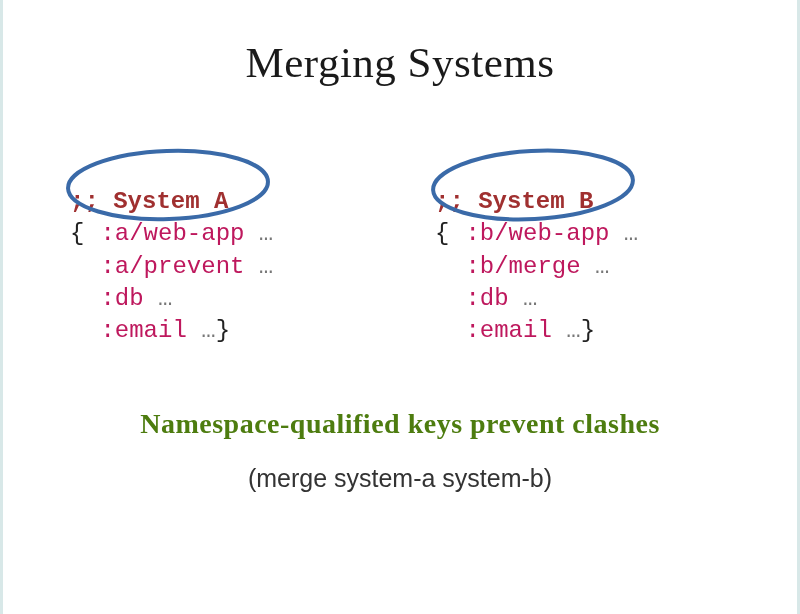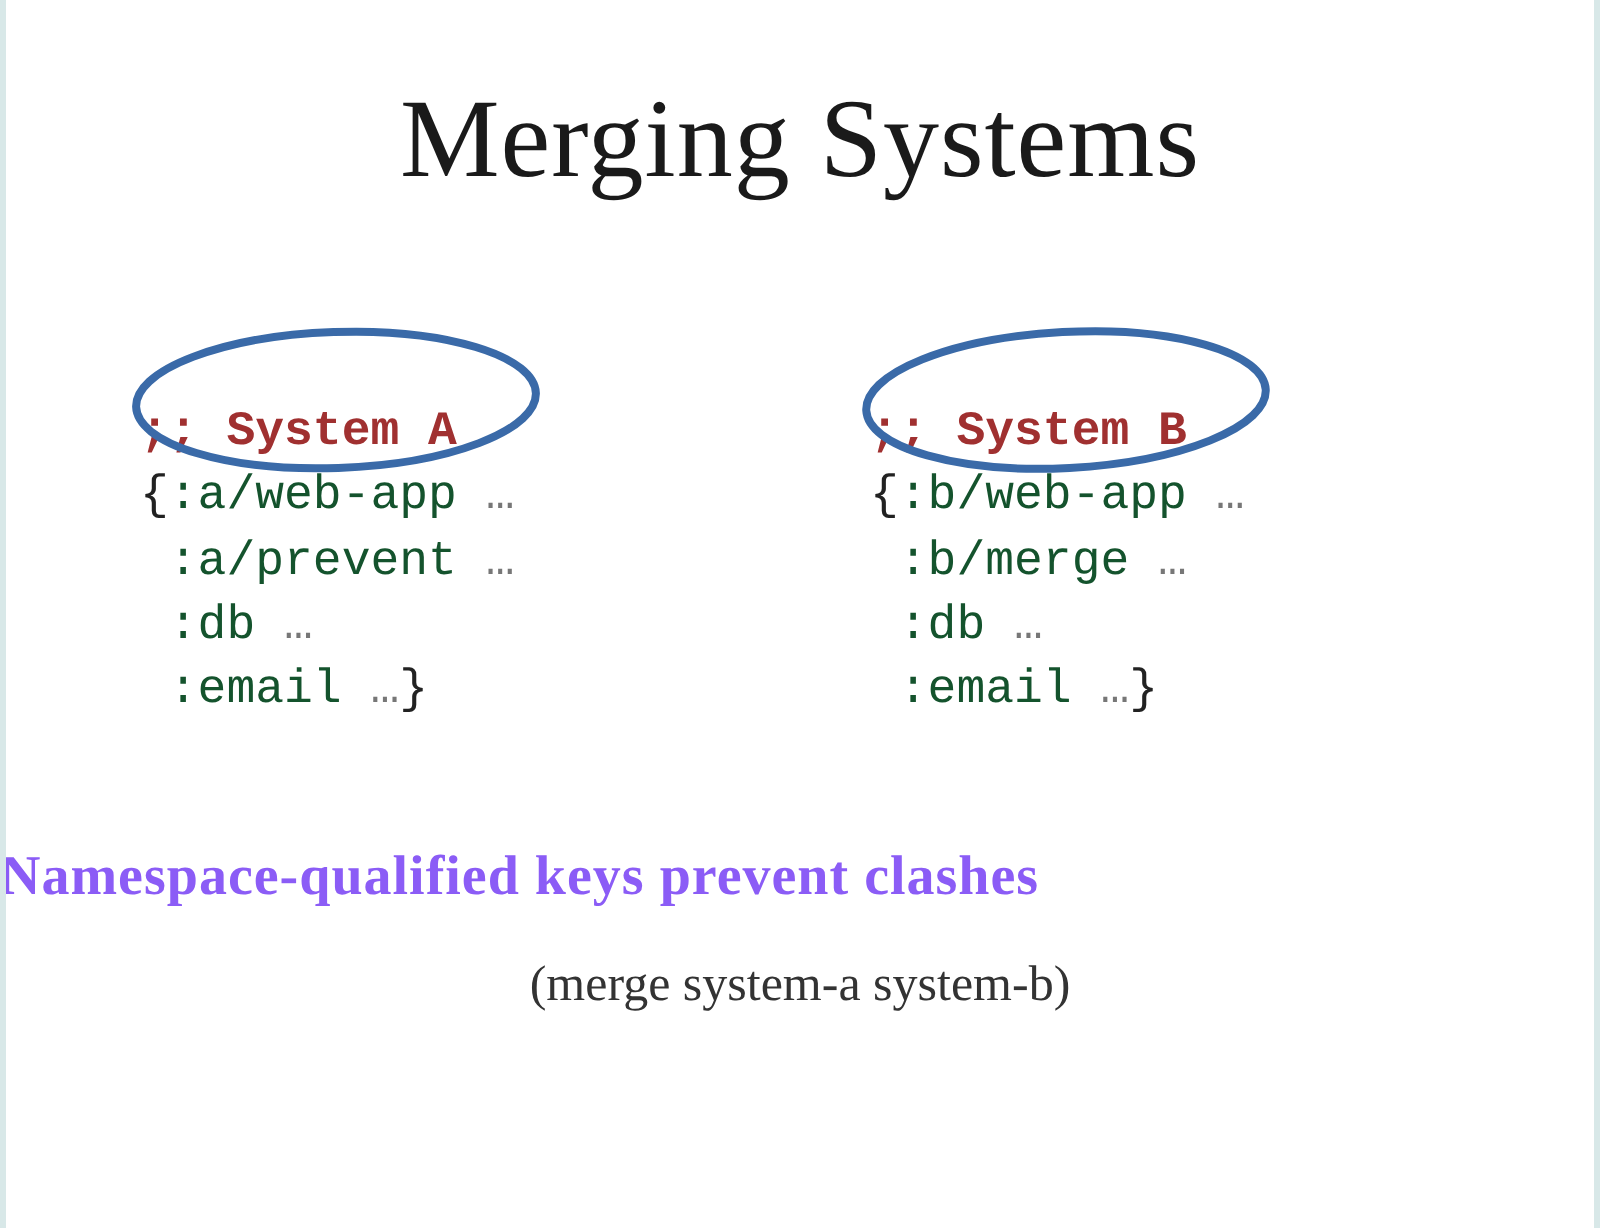--- a/index.html
+++ b/index.html
@@ -18,21 +18,21 @@
       background: #d8e8e8;
     }
     .slide-border-right {
       position: absolute;
       right: 0; top: 0; bottom: 0;
       width: 3px;
       background: #d8e8e8;
     }
     .title {
       text-align: center;
-      font-size: 56px;
+      font-size: 43px;
       font-weight: 400;
       color: #1a1a1a;
       margin-top: 38px;
       letter-spacing: 0.5px;
     }
     .systems-row {
       display: flex;
       justify-content: flex-start;
       margin-top: 34px;
       padding-left: 70px;
@@ -41,37 +41,38 @@
       font-family: 'Courier New', Courier, monospace;
       font-size: 24px;
       line-height: 1.35;
       white-space: pre;
       position: relative;
     }
     .system-a { width: 365px; }
     .system-b { }
     .comment { color: #a03030; font-weight: bold; }
     .brace { color: #222; }
-    .keyword { color: #14532d; }
+    .keyword { color: #be185d; margin-left: 16px; }
     .ellipsis { color: #777; }
     .circle-svg {
       position: absolute;
       pointer-events: none;
     }
     .annotation {
+      text-align: center;
       font-family: 'Comic Sans MS', 'Bradley Hand', cursive;
       font-size: 28px;
       font-weight: 700;
-      color: #8b5cf6;
+      color: #4d7c0f;
       margin-top: 28px;
       letter-spacing: 0.5px;
     }
     .merge-call {
       text-align: center;
-      font-family: Liberation Serif, serif;
+      font-family: Liberation Sans, sans-serif;
       font-size: 25px;
       color: #333;
       margin-top: 24px;
     }
   </style>
 </head>
 <body>
 
 <div class="slide-border-left"></div>
 <div class="slide-border-right"></div>

